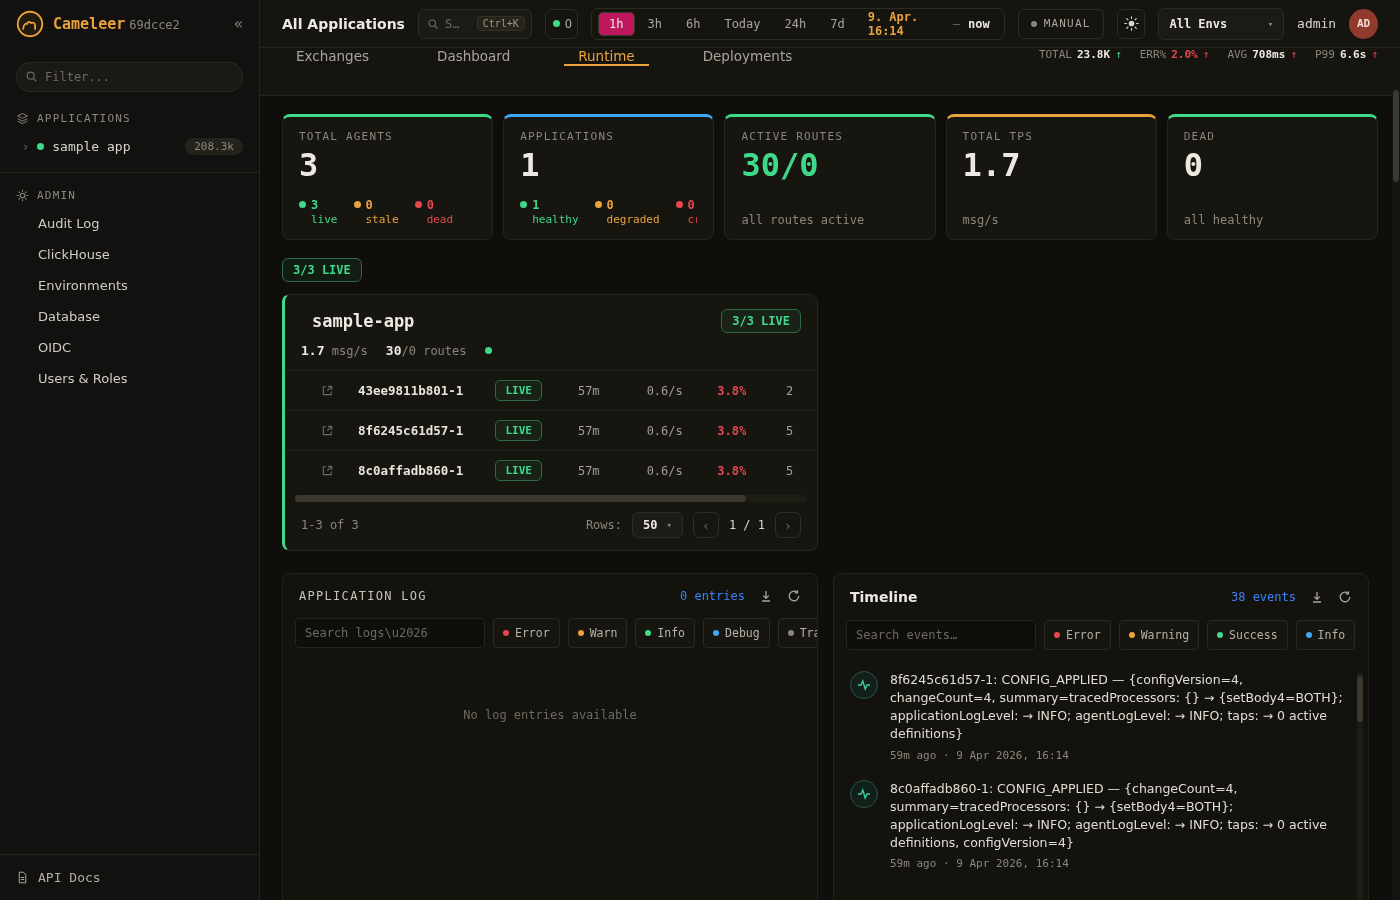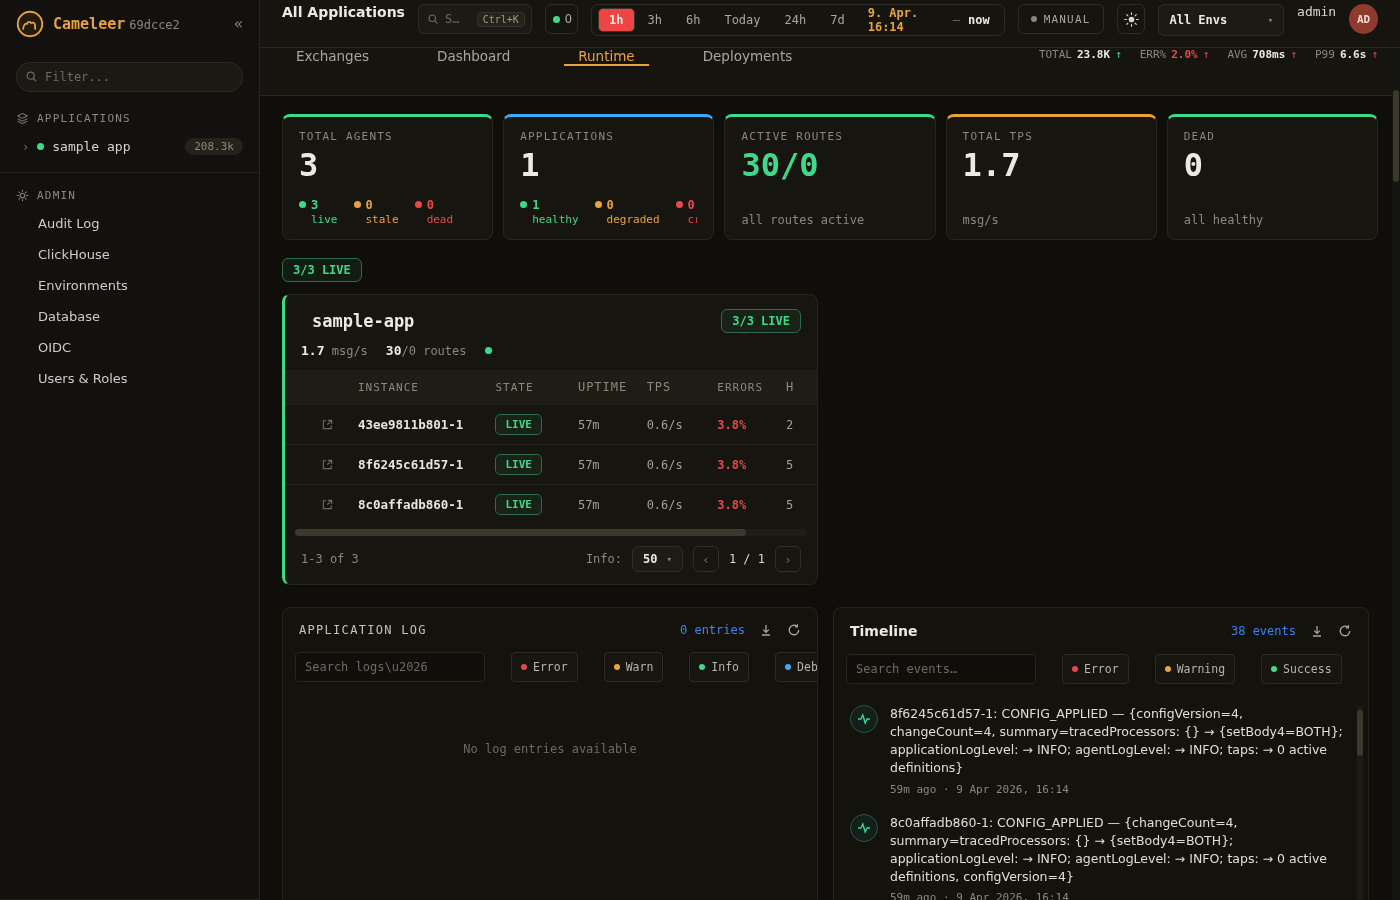--- a/index.html
+++ b/index.html
@@ -29,32 +29,32 @@
   .app-row-label { font-size:13px; color:#d8d5cd; }
   .count-badge { margin-left:auto; background:#23221b; color:#8a877d; font-size:11px; border-radius:9px; padding:2px 9px; }
   .divider { border-top:1px solid #23221b; margin:10px 0 0; }
   .admin-item { padding:8px 16px 8px 38px; font-size:13px; color:#cfccc4; cursor:pointer; }
   .side-spacer { flex:1; }
   .api-docs { display:flex; align-items:center; gap:9px; padding:15px 16px; color:#b0ada4; font-size:13px; cursor:pointer; }
 
   
   .main { flex:1; display:flex; flex-direction:column; position:relative; background:#0f0e0a; }
   .topbar { height:48px; flex:none; background:#15140f; border-bottom:1px solid #26251e;
-    display:flex; gap:13px; padding:4px 22px; }
+    display:flex; align-items:center; gap:13px; padding:16px 22px; }
   .page-title { font-weight:bold; font-size:14px; color:#ece9e2; white-space:nowrap; }
   .search-box { width:118px; height:30px; background:#1b1a14; border:1px solid #2c2b23; border-radius:6px;
     display:flex; align-items:center; gap:6px; padding:0 6px 0 8px; color:#6b6960; font-size:12px; cursor:text; overflow:hidden; }
   .kbd { margin-left:auto; background:#262419; border:1px solid #343226; border-radius:4px; font-size:10px;
     padding:1px 5px; color:#9a978d; white-space:nowrap; }
   .ov-chip { width:34px; height:30px; border:1px solid #2c2b23; border-radius:6px; display:flex; align-items:center;
     gap:5px; padding:0 7px; overflow:hidden; color:#a8a59c; font-size:12px; cursor:pointer; }
   .time-group { height:32px; border:1px solid #2c2b23; border-radius:7px; display:flex; align-items:center;
     gap:2px; padding:0 6px; }
   .time-btn { padding:4px 10px; border-radius:5px; color:#a8a59c; font-size:12px; cursor:pointer; border:1px solid transparent; }
-  .time-btn.active { background:#ef4444; border-color:#3a382c; color:#ece9e2;font-weight:bold; }
+  .time-btn.active { background:#be185d; border-color:#3a382c; color:#ece9e2; }
   .date-from { color:#eaa23e; font-weight:bold; font-size:12px; padding:0 6px 0 10px; }
   .date-sep { color:#6b6960; font-size:12px; }
   .date-to { color:#ece9e2; font-weight:bold; font-size:12px; padding:0 8px 0 6px; }
   .manual-btn { height:30px; border:1px solid #2c2b23; border-radius:6px; display:flex; align-items:center; gap:7px;
     padding:0 12px; color:#a8a59c; font-size:11px; letter-spacing:1.2px; cursor:pointer; }
   .dot-gray { background:#8a877d; width:6px; height:6px; }
   .icon-btn { width:30px; height:30px; border:1px solid #2c2b23; border-radius:6px; display:flex; align-items:center;
     justify-content:center; color:#d8d5cd; cursor:pointer; }
   .env-select { width:130px; height:32px; background:#1b1a14; border:1px solid #2c2b23; border-radius:6px;
     display:flex; align-items:center; padding:0 10px; font-size:12px; font-weight:bold; color:#ece9e2; cursor:pointer; }
@@ -126,21 +126,21 @@
 
   
   .panels { display:grid; grid-template-columns:536px 536px; gap:15px; margin-top:22px; }
   .panel { height:340px; background:#13120d; border:1px solid #23221b; border-radius:8px; overflow:hidden; position:relative; }
   .panel-header { display:flex; align-items:center; justify-content:space-between; padding:15px 16px 11px; }
   .log-title { font-size:12px; letter-spacing:1.3px; color:#c5c2b9; }
   .tl-title { font-size:14px; font-weight:bold; color:#ece9e2; }
   .panel-meta { display:flex; align-items:center; gap:14px; }
   .meta-count { font-size:12px; color:#3b82f6; }
   .meta-icon { color:#a8a59c; cursor:pointer; display:flex; }
-  .panel-controls { display:flex; gap:26px; padding:4px 12px 12px; }
+  .panel-controls { display:flex; gap:8px; padding:4px 12px 12px; }
   .panel-search { width:190px; height:30px; background:#0f0e0a; border:1px solid #262519; border-radius:4px;
     color:#d8d5cd; font:12px "DejaVu Sans Mono",monospace; padding:0 9px; outline:none; flex:none; }
   .panel-search::placeholder { color:#6b6960; }
   .chip { display:inline-flex; align-items:center; gap:6px; height:30px; border:1px solid #2b2a22; border-radius:4px;
     padding:0 9px; font-size:11.5px; color:#b5b2a8; background:#16150f; cursor:pointer; white-space:nowrap; }
   .chip .dot { width:6px; height:6px; }
   .empty-state { text-align:center; padding:48px 0; color:#6b6960; font-size:12px; }
 
   .event { display:flex; gap:12px; padding:9px 22px 9px 16px; }
   .ev-icon { width:28px; height:28px; flex:none; border-radius:50%; border:1px solid #2c5244; background:#11201a;
@@ -223,20 +223,30 @@
 
     <div class="admin-item sans">Audit Log</div>
     <div class="admin-item sans">ClickHouse</div>
     <div class="admin-item sans">Environments</div>
     <div class="admin-item sans">Database</div>
     <div class="admin-item sans">OIDC</div>
     <div class="admin-item sans">Users &amp; Roles</div>
 
     <div class="side-spacer"></div>
     <div class="divider"></div>
+    <div class="api-docs">
+      <span>
+        <svg viewBox="0 0 16 16" width="13" height="13">
+            <path d="M4 1.5h5l3 3v10H4z" fill="none" stroke="currentColor" stroke-width="1.2"></path>
+            <line x1="6" y1="8" x2="10" y2="8" stroke="currentColor" stroke-width="1.2"></line>
+            <line x1="6" y1="10.5" x2="10" y2="10.5" stroke="currentColor" stroke-width="1.2"></line>
+          </svg>
+      </span>
+      <span>API Docs</span>
+    </div>
   </aside>
 
   <div class="main">
 
     <div class="topbar">
       <span class="page-title sans">All Applications</span>
 
       <div class="search-box">
         <span>
           <svg viewBox="0 0 16 16" width="12" height="12">
@@ -413,30 +423,20 @@
         <div class="ac-header">
           <span class="ac-name">sample-app</span>
           <span class="pill-live">3/3 LIVE</span>
         </div>
         <div class="ac-stats">
           <span><span class="ac-big">1.7</span> <span>msg/s</span></span>
           <span><span class="ac-big">30</span><span>/0 routes</span></span>
           <span class="dot dot-green"></span>
         </div>
 
-        <div class="t-header">
-          <span class="c-dot"></span>
-            <span class="c-link"></span>
-          <span class="c-instance" style="font-weight:normal;color:#8a877d;font-size:11px;">INSTANCE</span>
-          <span class="c-state">STATE</span>
-          <span class="c-uptime" style="color:#8a877d;">UPTIME</span>
-          <span class="c-tps" style="color:#8a877d;">TPS</span>
-          <span class="c-errors" style="font-weight:normal;color:#8a877d;font-size:11px;">ERRORS</span>
-          <span class="c-extra" style="color:#8a877d;">H</span>
-        </div>
 
         <div class="t-row">
           <span class="c-dot"><span class="dot dot-green"></span></span>
           <span class="c-link">
               <svg viewBox="0 0 14 14" width="13" height="13">
                 <path d="M5.5 3H2.5v8.5H11V8" fill="none" stroke="currentColor" stroke-width="1.2"></path>
                 <path d="M7.5 2.5h4v4M11.3 2.7 6.8 7.2" fill="none" stroke="currentColor" stroke-width="1.2"></path>
               </svg>
             </span>
           <span class="c-instance">43ee9811b801-1</span>
@@ -478,21 +478,21 @@
           <span class="c-errors">3.8%</span>
           <span class="c-extra">5</span>
         </div>
 
         <div class="h-scroll">
           <div class="h-thumb"></div>
         </div>
 
         <div class="ac-footer">
           <span class="range-lbl">1-3 of 3</span>
-          <span class="rows-lbl">Info:</span>
+          <span class="rows-lbl">Rows:</span>
           <span class="rows-select">
               <span>50</span>
               <span class="caret">▾</span>
             </span>
           <span class="pg-btn">‹</span>
           <span class="pg-num">1 / 1</span>
           <span class="pg-btn">›</span>
         </div>
       </div>
 

